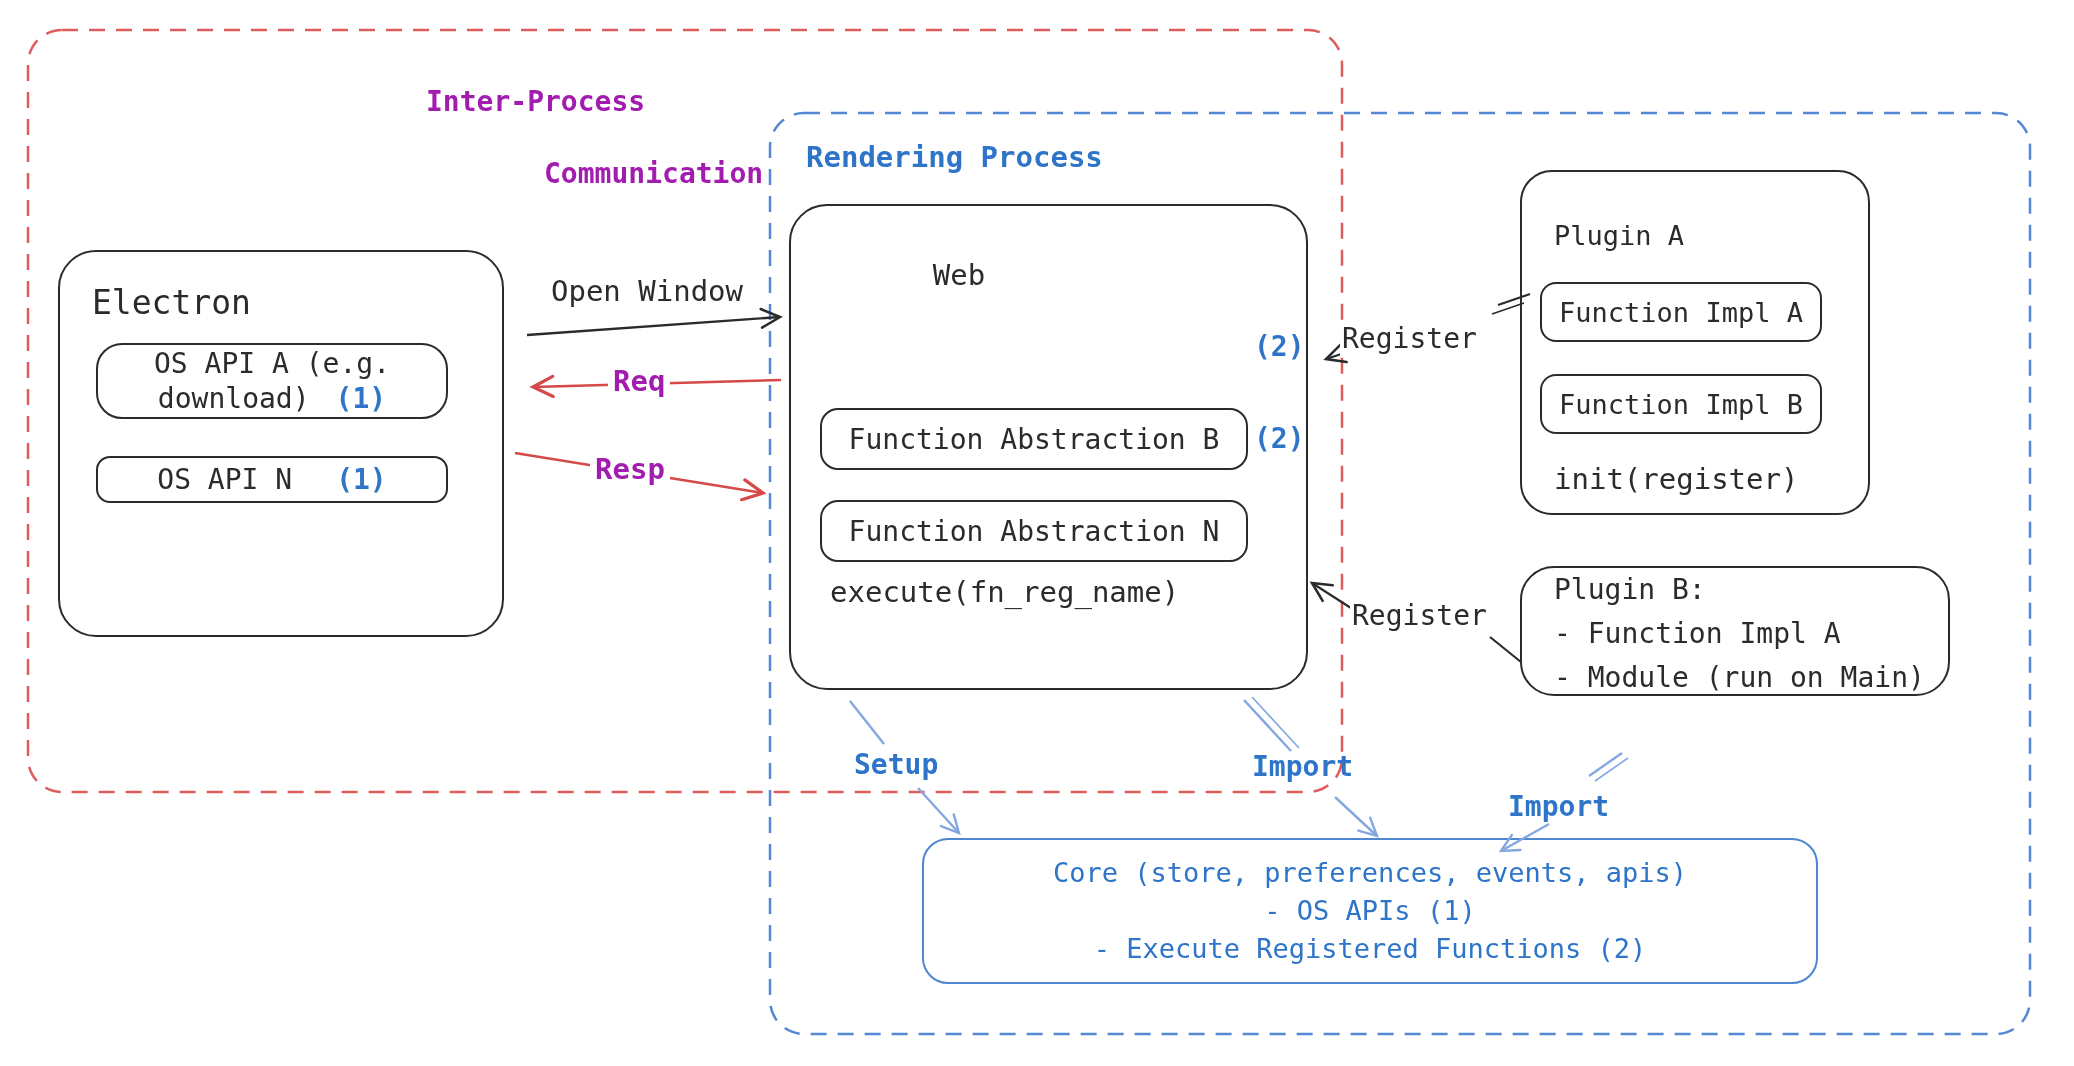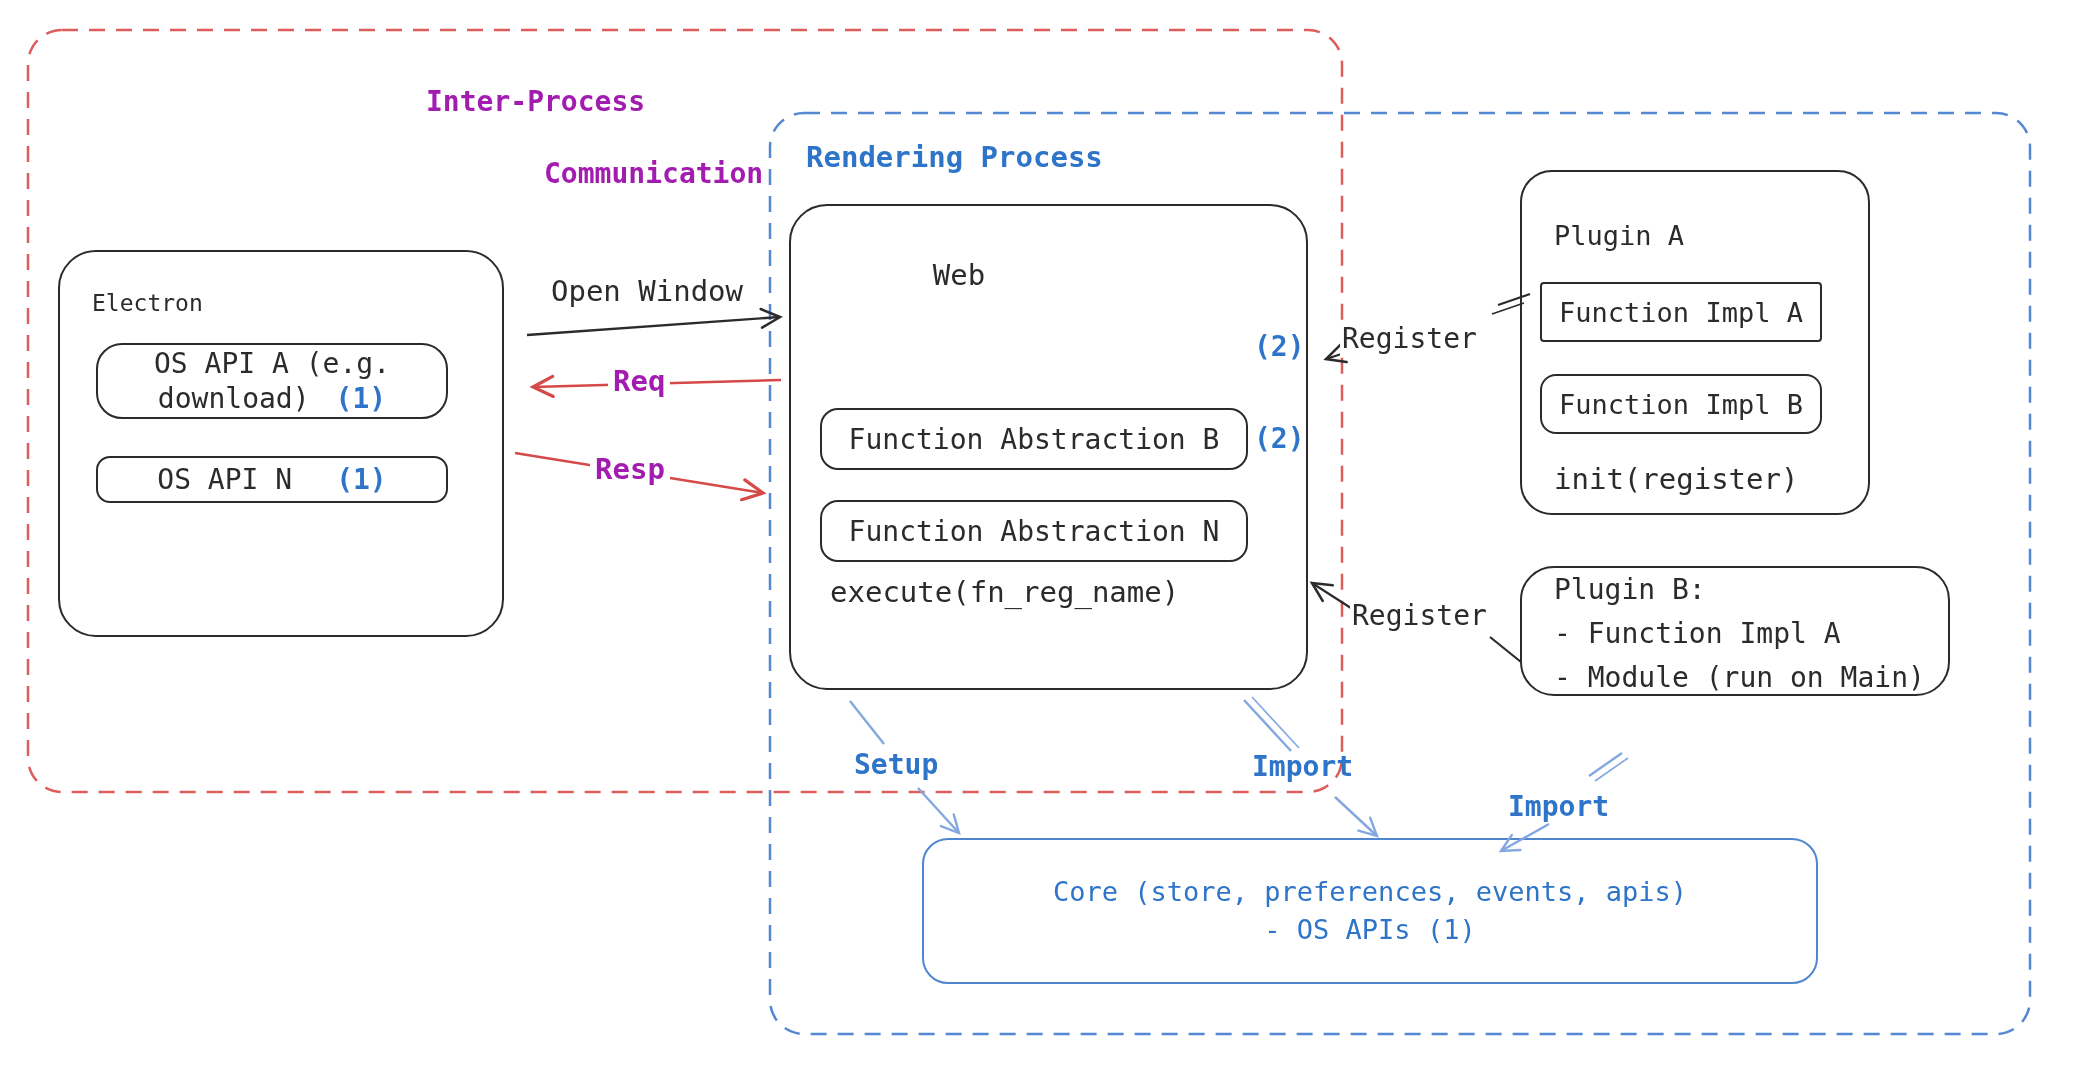--- a/index.html
+++ b/index.html
@@ -35,21 +35,21 @@
 <body>
 
 <div id="canvas">
 
   <div class="lbl red" style="left:426px;top:84px;font-size:28px;font-weight:700;line-height:36px;"><span>Inter-Process</span><br>
        <span>Communication</span></div>
 
   <div class="lbl blue" style="left:806px;top:140px;font-size:29px;font-weight:700;">Rendering Process</div>
 
   <div class="box" style="left:58px;top:250px;width:446px;height:387px;border-radius:38px;"></div>
-  <div class="lbl" style="left:92px;top:290px;font-size:23px;">Electron</div>
+  <div class="lbl" style="left:92px;top:283px;font-size:33px;">Electron</div>
 
   <div class="fn-box" style="left:96px;top:343px;width:352px;height:76px;border-radius:26px;flex-direction:column;line-height:35px;">
       <div>OS API A (e.g.</div>
       <div><span>download)</span><span class="ref" style="margin-left:26px;">(1)</span></div>
   </div>
 
   <div class="fn-box" style="left:96px;top:456px;width:352px;height:47px;border-radius:14px;">
       <span>OS API N</span>
       <span class="ref" style="margin-left:44px;">(1)</span>
   </div>
@@ -61,35 +61,36 @@
 
   <div class="fn-box" style="left:820px;top:408px;width:428px;height:62px;">Function Abstraction B</div>
   <div class="lbl ref" style="left:1254px;top:422px;font-size:28px;">(2)</div>
 
   <div class="fn-box" style="left:820px;top:500px;width:428px;height:62px;">Function Abstraction N</div>
 
   <div class="lbl" style="left:830px;top:575px;font-size:29px;">execute(fn_reg_name)</div>
 
   <div class="box" style="left:1520px;top:170px;width:350px;height:345px;border-radius:32px;border-width:2px;"></div>
   <div class="lbl" style="left:1554px;top:220px;font-size:27px;">Plugin A</div>
-  <div class="fn-box" style="left:1540px;top:282px;width:282px;height:60px;border-radius:4px;font-size:27px;">Function Impl A</div>
+  <div class="fn-box" style="left:1540px;top:282px;width:282px;height:60px;border-radius:16px;font-size:27px;">Function Impl A</div>
   <div class="fn-box" style="left:1540px;top:374px;width:282px;height:60px;border-radius:16px;font-size:27px;">Function Impl B</div>
   <div class="lbl" style="left:1554px;top:462px;font-size:29px;">init(register)</div>
 
   <div class="box" style="left:1520px;top:566px;width:430px;height:130px;border-radius:34px;border-width:2px;
        display:flex;flex-direction:column;justify-content:flex-start;padding:0 16px 8px 32px;font-size:28px;line-height:44px;">
       <div>Plugin B:</div>
       <div>- Function Impl A</div>
       <div>- Module (run on Main)</div>
   </div>
 
   <div class="box blue" style="left:922px;top:838px;width:896px;height:146px;border-radius:26px;border:2.5px solid #4f86cf;
        display:flex;flex-direction:column;justify-content:center;align-items:center;text-align:center;font-size:27px;line-height:38px;color:#2e74c8;">
       <div>Core (store, preferences, events, apis)</div>
       <div>- OS APIs (1)</div>
+      <div>- Execute Registered Functions (2)</div>
   </div>
 
   <svg class="arrow-layer" width="2074" height="1066" viewBox="0 0 2074 1066">
     <defs>
       <marker id="mh-black" viewBox="0 0 24 24" refX="20" refY="12" markerWidth="28" markerHeight="28" orient="auto" markerUnits="userSpaceOnUse">
         <path d="M4,4 L20,12 L4,20" fill="none" stroke="#2b2b2b" stroke-width="2.2" stroke-linecap="round"></path>
       </marker>
       <marker id="mh-red" viewBox="0 0 24 24" refX="20" refY="12" markerWidth="30" markerHeight="30" orient="auto" markerUnits="userSpaceOnUse">
         <path d="M4,4 L20,12 L4,20" fill="none" stroke="#d64949" stroke-width="2.6" stroke-linecap="round"></path>
       </marker>

